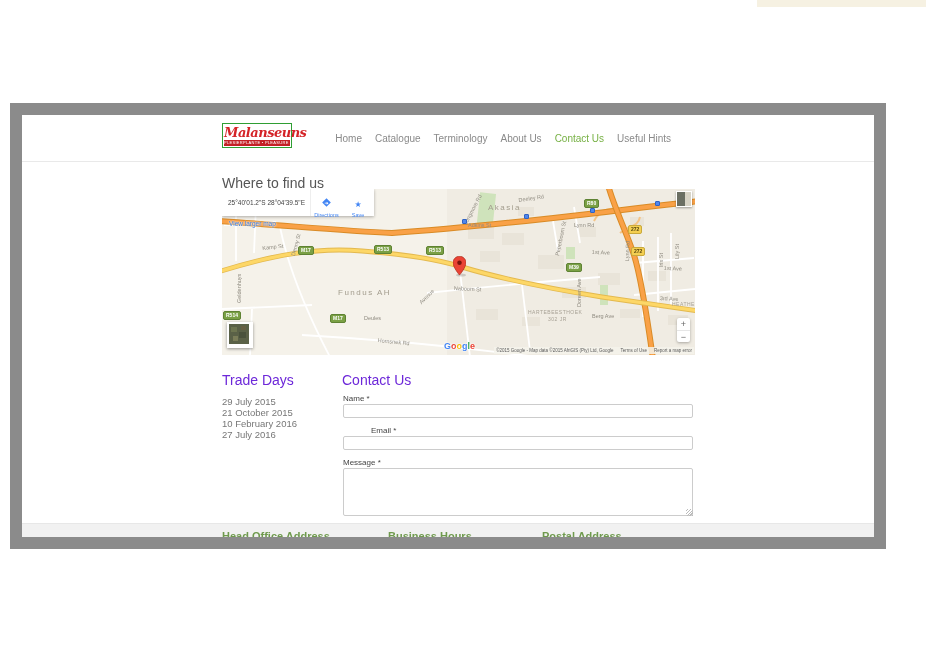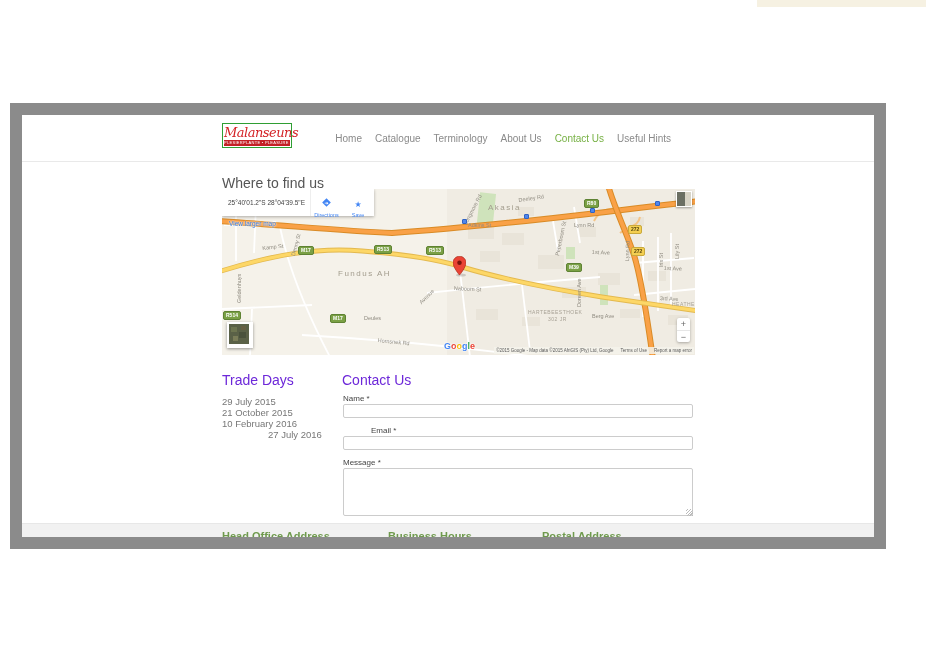--- a/index.html
+++ b/index.html
@@ -8,21 +8,21 @@
   .cream-strip { position:absolute; left:757px; top:0; width:169px; height:7px; background:#f6f1e2; }
   .browser-frame { position:absolute; left:10px; top:103px; width:876px; height:446px;
                    border:12px solid #8b8b8b; background:#fff; }
   .page { position:relative; width:100%; height:100%; overflow:hidden; background:#fff; }
 
   
   header { position:absolute; left:0; top:0; right:0; height:47px; background:#fff;
            border-bottom:1px solid #e9e9e9; z-index:10; }
   .logo { position:absolute; left:200px; top:8px; width:70px; border:1px solid #2f9e33;
           background:#fff; padding:1px; cursor:pointer; }
-  .logo-name { color:#d42327; font-family:"DejaVu Serif", serif; font-style:italic; font-weight:normal;
+  .logo-name { color:#d42327; font-family:"DejaVu Serif", serif; font-style:italic; font-weight:bold;
                font-size:13px; line-height:15px; text-align:center; letter-spacing:-0.5px; }
   .logo-tag { background:#c32025; color:#fff; font-size:4px; line-height:6px; text-align:center;
               white-space:nowrap; overflow:hidden; letter-spacing:0.3px; }
   nav { position:absolute; right:203px; top:0; height:47px; display:flex; align-items:center; gap:13px; }
   .nav-item { font-size:10px; color:#8a8a8a; cursor:pointer; white-space:nowrap; }
   .nav-item.active { color:#76b043; }
 
   h1.find-us { position:absolute; left:200px; top:60px; font-size:14px; font-weight:normal; color:#555; }
 
   
@@ -151,21 +151,21 @@
         <path d="M 372,32 C 378,20 392,16 400,24 M 398,44 C 408,36 416,38 418,28" stroke="#f5c486" stroke-width="2" fill="none"></path>
         <path d="M -4,32 C 60,36 120,42 170,44 C 260,38 340,28 400,21 C 440,16 460,14 477,12" stroke="#d98b26" stroke-width="6" fill="none"></path>
         <path d="M -4,32 C 60,36 120,42 170,44 C 260,38 340,28 400,21 C 440,16 460,14 477,12" stroke="#f9a147" stroke-width="4" fill="none"></path>
         <path d="M 386,-4 C 392,18 404,42 412,66 C 418,85 424,120 431,170" stroke="#d98b26" stroke-width="6" fill="none"></path>
         <path d="M 386,-4 C 392,18 404,42 412,66 C 418,85 424,120 431,170" stroke="#f9a147" stroke-width="4" fill="none"></path>
         <path d="M -4,83 C 50,66 95,58 140,62 C 180,65 215,70 240,78 C 280,90 330,100 380,108 C 420,114 450,118 477,122" stroke="#e3b94f" stroke-width="5" fill="none"></path>
         <path d="M -4,83 C 50,66 95,58 140,62 C 180,65 215,70 240,78 C 280,90 330,100 380,108 C 420,114 450,118 477,122" stroke="#fdd767" stroke-width="3.2" fill="none"></path>
         <ellipse cx="239" cy="86" rx="5" ry="1.6" fill="rgba(0,0,0,0.15)"></ellipse>
       </svg>
 
-      <span class="ml area" style="left:116px; top:80px;">Fundus AH</span>
+      <span class="ml area" style="left:116px; top:99px;">Fundus AH</span>
       <span class="ml area" style="left:266px; top:14px;">Akasia</span>
       <span class="ml" style="left:40px; top:56px; transform:rotate(-6deg);">Kamp St</span>
       <span class="ml" style="left:68px; top:66px; transform:rotate(-75deg);">Denny St</span>
       <span class="ml" style="left:14px; top:114px; transform:rotate(-90deg);">Geldenhuys</span>
       <span class="ml" style="left:246px; top:33px;">Adkins St</span>
       <span class="ml" style="left:240px; top:34px; transform:rotate(-62deg);">Longmore Rd</span>
       <span class="ml" style="left:296px; top:8px; transform:rotate(-8deg);">Deeley Rd</span>
       <span class="ml" style="left:352px; top:33px;">Lynn Rd</span>
       <span class="ml" style="left:332px; top:66px; transform:rotate(-78deg);">Peperboom St</span>
       <span class="ml" style="left:232px; top:96px; transform:rotate(3deg);">Naboom St</span>
@@ -245,21 +245,21 @@
         <span>©2015 Google - Map data ©2015 AfriGIS (Pty) Ltd, Google</span>
         <span class="lnk">Terms of Use</span>
         <span class="lnk">Report a map error</span>
       </div>
     </div>
 
     <h2 class="colhead" style="left:200px; top:257px;">Trade Days</h2>
     <div class="date-line" style="top:281px;">29 July 2015</div>
     <div class="date-line" style="top:292px;">21 October 2015</div>
     <div class="date-line" style="top:303px;">10 February 2016</div>
-    <div class="date-line" style="top:314px;margin-left:46px;">27 July 2016</div>
+    <div class="date-line" style="top:314px;">27 July 2016</div>
 
     <h2 class="colhead" style="left:320px; top:257px;">Contact Us</h2>
     <label class="flabel" style="top:279px;">Name *</label>
     <input class="finput" style="top: 289px;" type="text">
     <label class="flabel" style="top:311px;padding-left:28px;">Email *</label>
     <input class="finput" style="top: 321px;" type="text">
     <label class="flabel" style="top:343px;">Message *</label>
     <textarea class="finput" style="top: 353px;"></textarea>
     <div class="resize-grip"></div>
     <button class="submit-btn">Submit</button>

